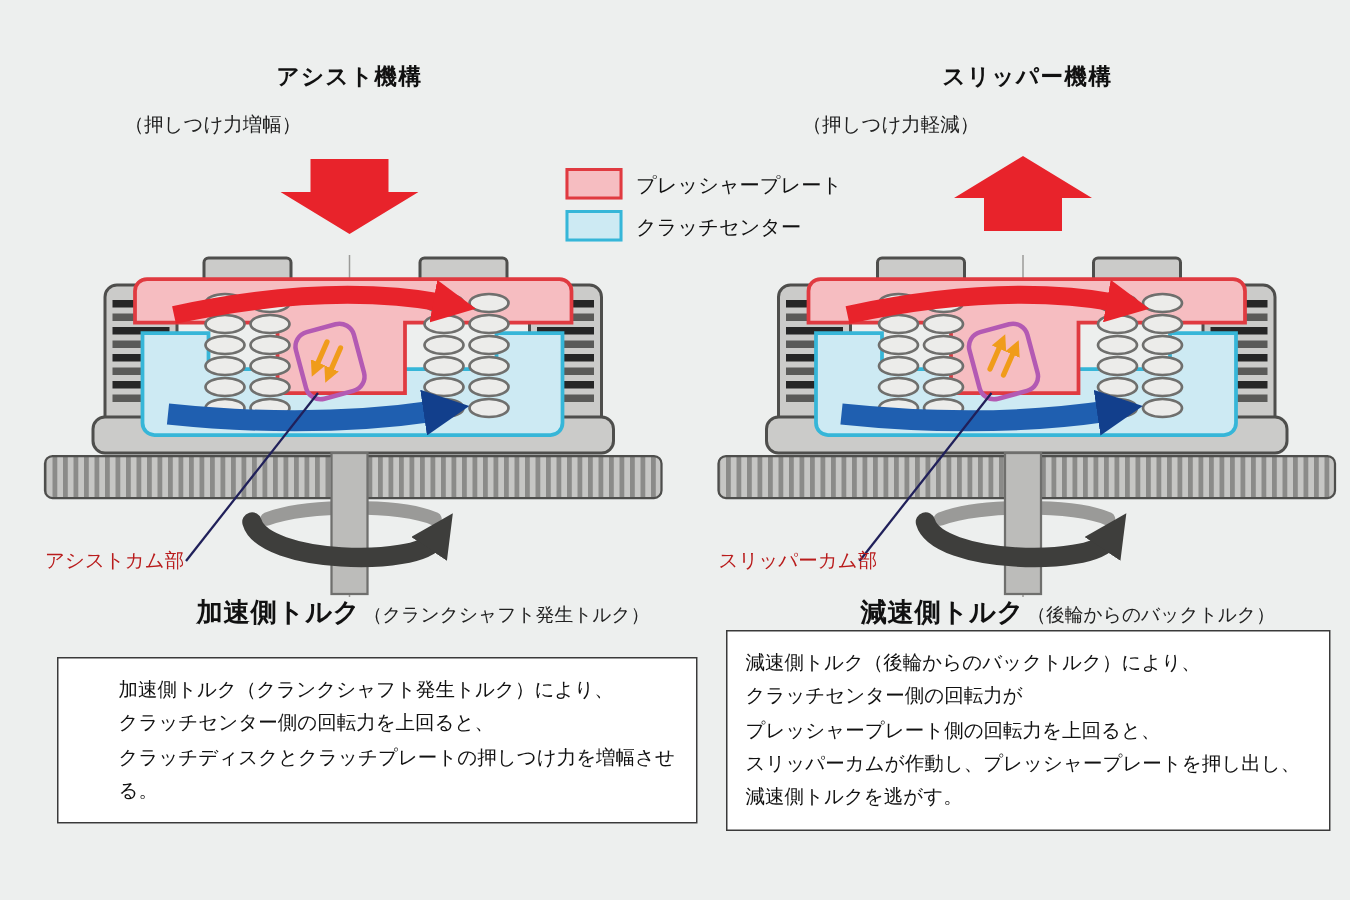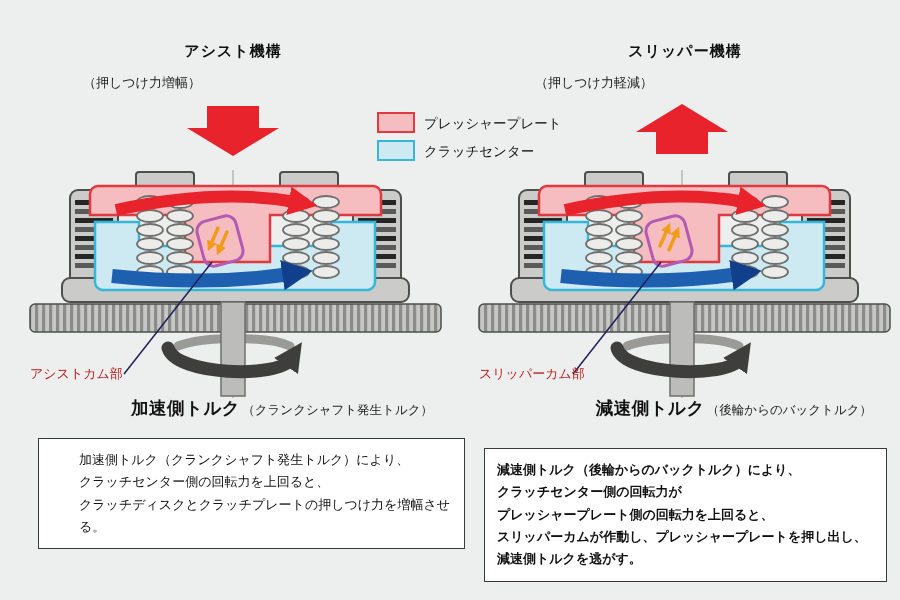--- a/index.html
+++ b/index.html
@@ -182,30 +182,30 @@
       <line class="orange-arrow" x1="192" y1="82" x2="199" y2="66" marker-end="url(#mOrange)"></line>
     </g>
   </svg>
 
   <div class="abs cam-label" style="left:30px;top:365px;">アシストカム部</div>
   <div class="abs cam-label" style="left:479px;top:365px;">スリッパーカム部</div>
 
   <div class="abs torque" style="left:33px;top:396px;">
     <b>加速側トルク</b><span>（クランクシャフト発生トルク）</span>
   </div>
-  <div class="abs torque" style="left:472px;top:396px;">
+  <div class="abs torque" style="left:450px;top:396px;">
     <b>減速側トルク</b><span>（後輪からのバックトルク）</span>
   </div>
 
   <div class="abs desc-box" style="left:38px;top:438px;width:373px;padding-left:40px;">
     <div>加速側トルク（クランクシャフト発生トルク）により、</div>
     <div>クラッチセンター側の回転力を上回ると、</div>
     <div>クラッチディスクとクラッチプレートの押しつけ力を増幅させる。</div>
   </div>
-  <div class="abs desc-box" style="left:484px;top:448px;width:377px;font-weight:bold;">
+  <div class="abs desc-box" style="left:484px;top:420px;width:377px;">
     <div>減速側トルク（後輪からのバックトルク）により、</div>
     <div>クラッチセンター側の回転力が</div>
     <div>プレッシャープレート側の回転力を上回ると、</div>
     <div>スリッパーカムが作動し、プレッシャープレートを押し出し、</div>
     <div>減速側トルクを逃がす。</div>
   </div>
 
 </div>
 
 </body></html>

